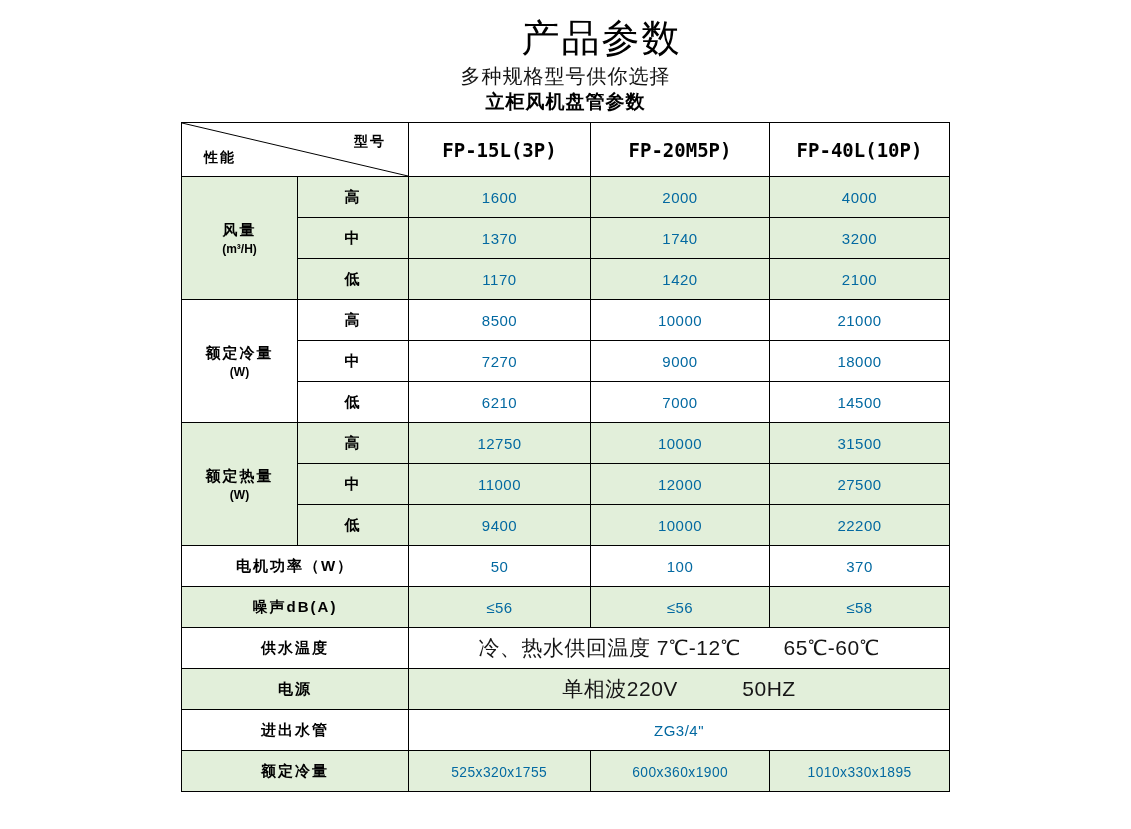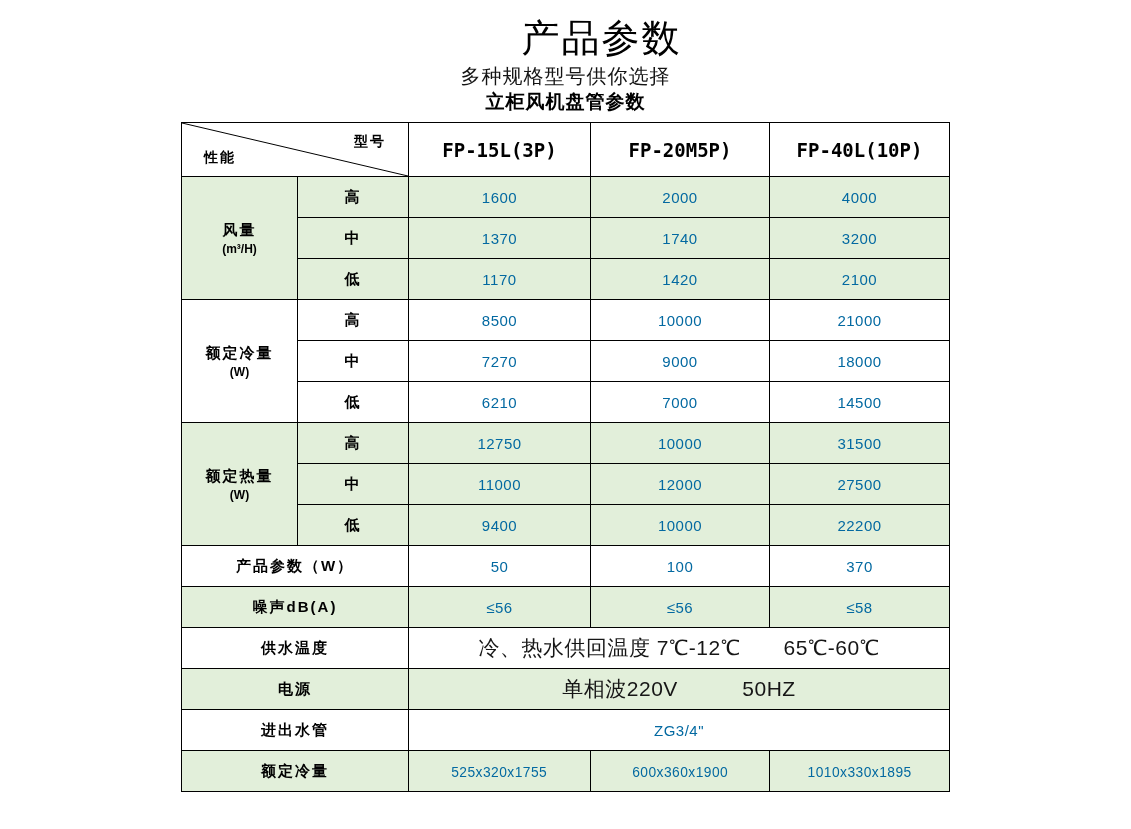--- a/index.html
+++ b/index.html
@@ -149,21 +149,21 @@
       <td class="val">27500</td>
     </tr>
     <tr class="g">
       <td class="lbl">低</td>
       <td class="val">9400</td>
       <td class="val">10000</td>
       <td class="val">22200</td>
     </tr>
 
     <tr>
-      <td colspan="2" class="lbl">产品参数（W）</td>
+      <td colspan="2" class="lbl">电机功率（W）</td>
       <td class="val">50</td>
       <td class="val">100</td>
       <td class="val">370</td>
     </tr>
 
     <tr class="g">
       <td colspan="2" class="lbl">噪声dB(A)</td>
       <td class="val">≤56</td>
       <td class="val">≤56</td>
       <td class="val">≤58</td>

